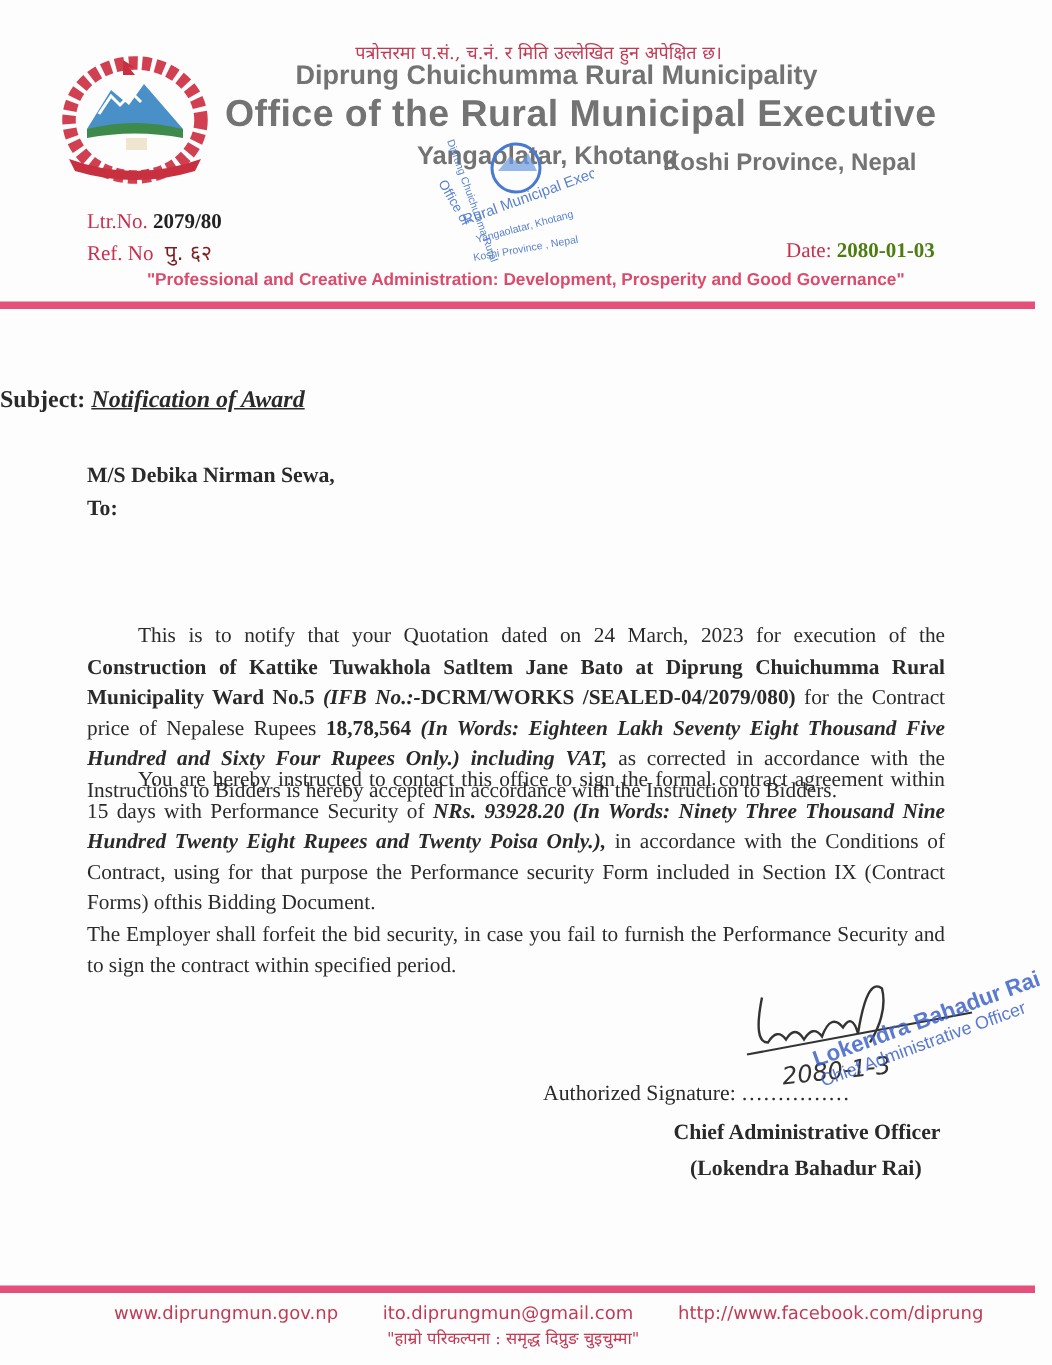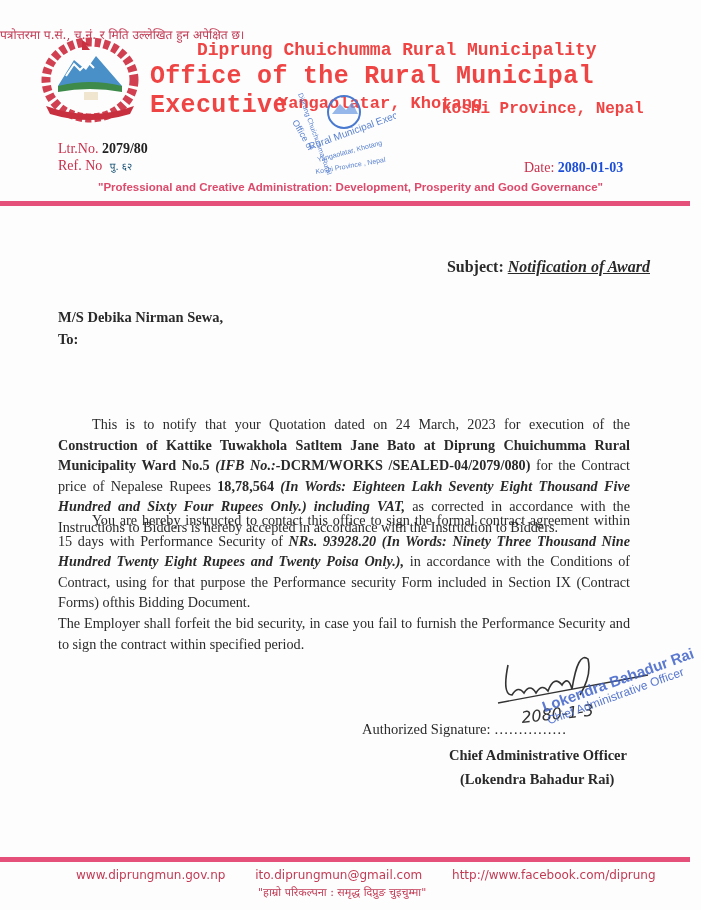--- a/index.html
+++ b/index.html
@@ -8,52 +8,52 @@
       background: #fdfdfd;
       position: relative;
       overflow: hidden;
       font-family: "Liberation Serif", serif;
       color: #2a2a2a;
     }
     .abs { position: absolute; }
 
     
     .nepali-top {
-      top: 26px; left: 0; width: 686px; text-align: left;
+      top: 26px; left: 0; width: 686px; text-align: center;
       font-family: "DejaVu Serif", serif;
-      font-size: 12px; color: #c23b55;
+      font-size: 12px; color: #c23b55; padding-left: 16px;
     }
-    .hdr-sans { font-family: Liberation Mono, monospace; font-weight: bold; color: #ef4444; }
+    .hdr-sans { font-family: Liberation Sans, sans-serif; font-weight: bold; color: #737373; }
     .h-muni { top: 40px; left: 197px; font-size: 18px; }
     .h-office { top: 62px; left: 150px; font-size: 25px; letter-spacing: 0.3px; }
     .h-addr { top: 94px; left: 278px; font-size: 17px; }
     .h-prov { top: 100px; left: 430px; font-size: 16px; margin-left: 12px; }
 
     .emblem { top: 34px; left: 36px; width: 108px; height: 90px; }
     .stamp { top: 82px; left: 288px; width: 108px; height: 100px; }
 
     .ltr { top: 141px; left: 58px; font-size: 14px; color: #c8304d; }
     .ltr b { color: #222; }
     .ref { top: 158px; left: 58px; font-size: 14px; color: #c8304d; }
-    .ref .hand { color: #0c4a6e; font-family: "DejaVu Sans", sans-serif; font-size: 10px; margin-left: 4px; }
+    .ref .hand { color: #7f1d1d; font-family: "DejaVu Sans", sans-serif; font-size: 14px; margin-left: 4px; }
     .date { top: 160px; left: 524px; font-size: 14px; color: #c8304d; }
-    .date b { color: #1d4ed8; margin-top: 36px; }
+    .date b { color: #4d7c0f; margin-top: 36px; }
 
     .motto {
       top: 181px; left: 0; width: 701px; text-align: center;
       font-family: "Liberation Sans", sans-serif; font-weight: bold;
       font-size: 11.5px; color: #dc4a6c;
     }
     .red-line { left: 0; width: 690px; height: 5px; background: #e5507a; }
     .red-line.top { top: 201px; }
     .red-line.bottom { top: 857px; }
 
     
     .subject {
-      top: 258px; left: 0; width: 650px; text-align: right;
+      top: 258px; left: 0; width: 650px; text-align: left;
       font-size: 16px; font-weight: bold;
     }
     .subject i { text-decoration: underline; }
     .to-block { top: 306px; left: 58px; font-size: 14.5px; font-weight: bold; line-height: 22px; }
 
     .para {
       left: 58px; width: 572px; font-size: 14.2px; line-height: 20.5px;
       text-align: justify;
     }
     .p1 { top: 414px; text-indent: 34px; }

